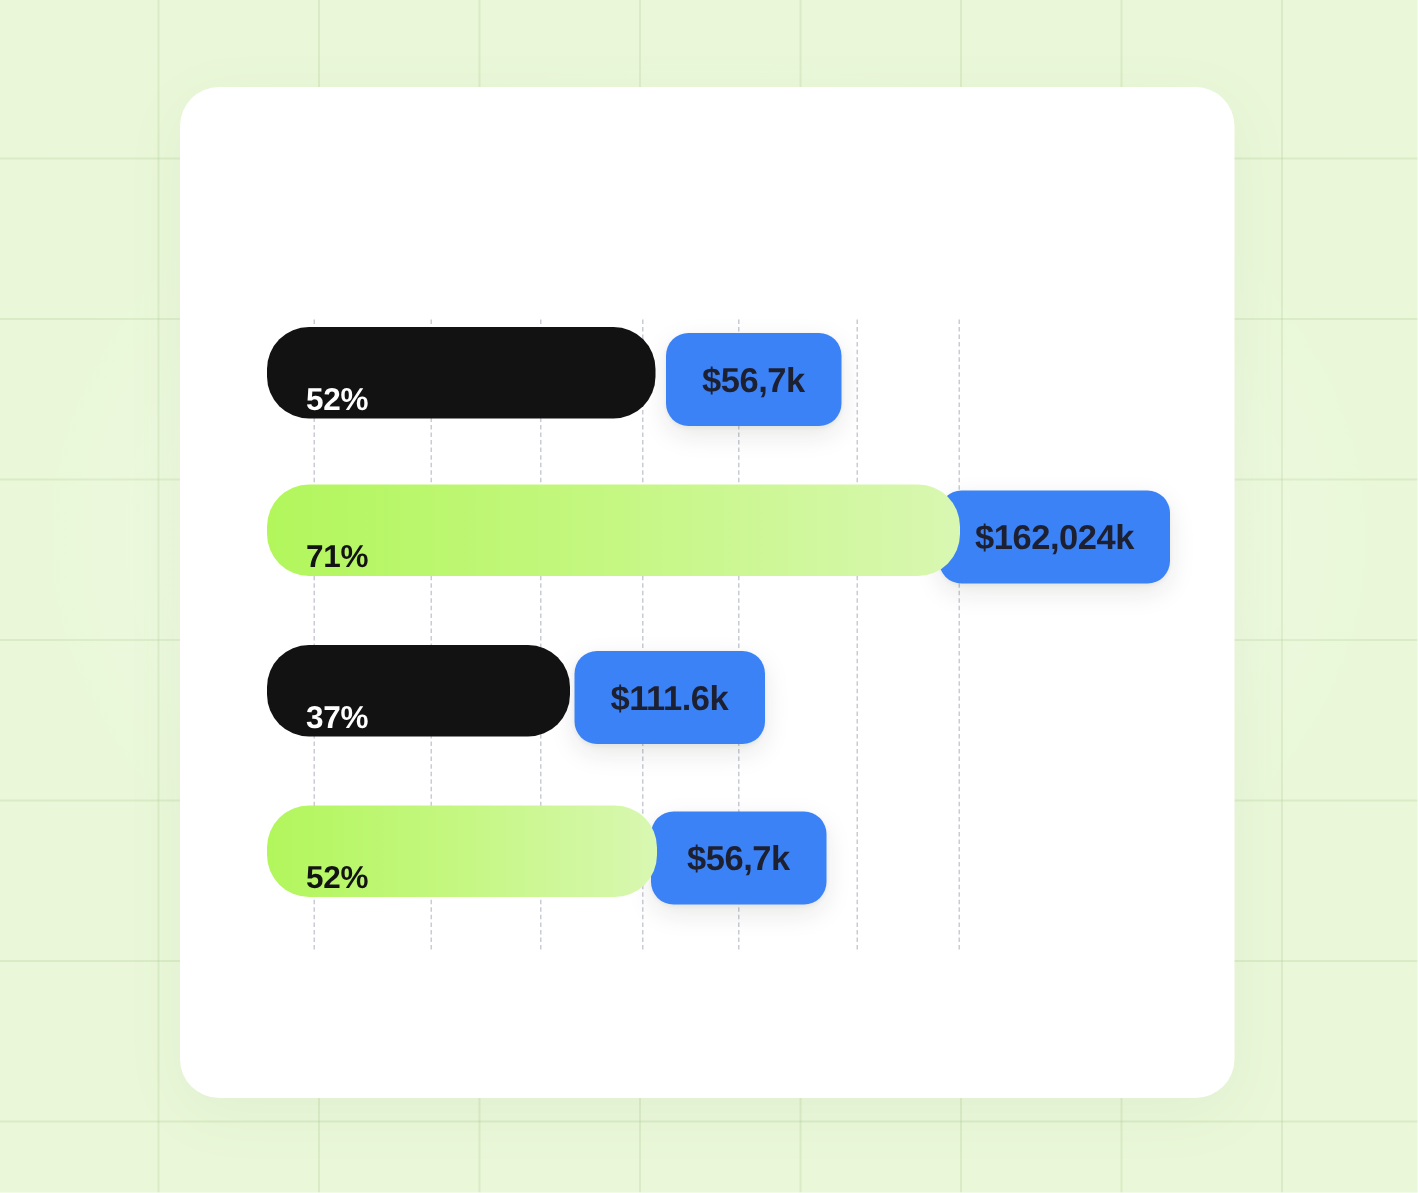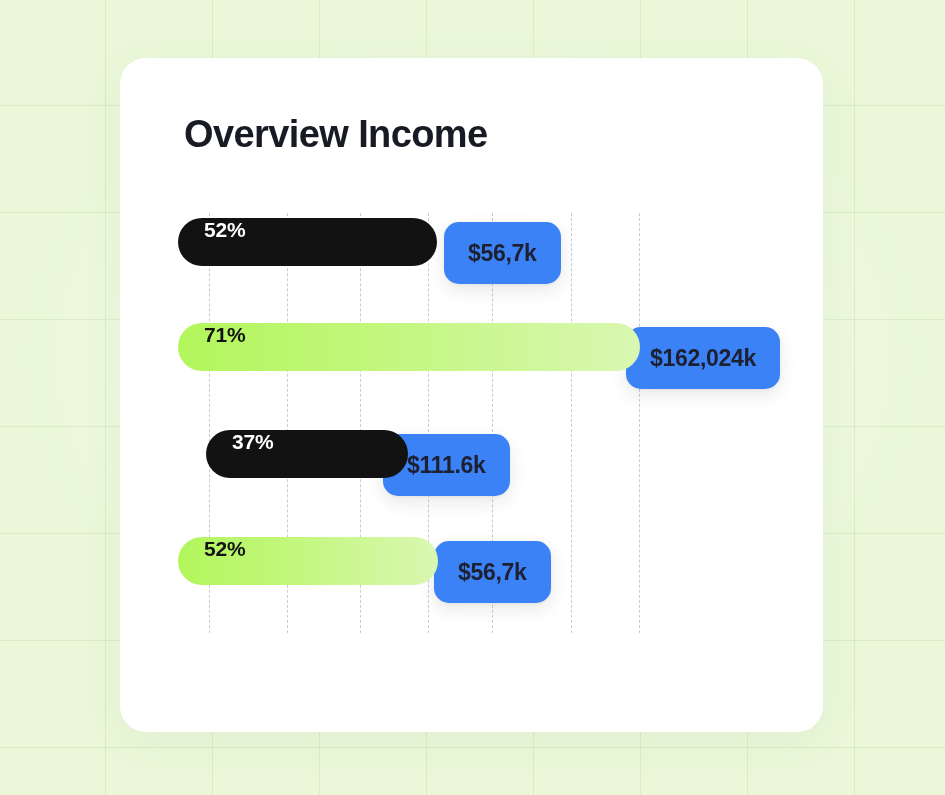--- a/index.html
+++ b/index.html
@@ -95,24 +95,24 @@
   .bar-row {
     position: absolute;
     left: 0;
     height: 66px;
     width: 100%;
   }
   .bar {
     position: absolute;
     left: 0;
     top: 0;
-    height: 48px;
+    height: 61px;
     border-radius: 28px;
     display: flex;
-    align-items: flex-start;
+    align-items: flex-end;
     z-index: 2;
   }
   .bar.dark  { background: #121212; }
   .bar.green { background: linear-gradient(90deg, #b2f65c 0%, #c3f77e 45%, #d9f7b2 100%); }
 
   .bar-pct {
     font-size: 21px;
     font-weight: 700;
     letter-spacing: -0.2px;
     padding-left: 26px;
@@ -161,21 +161,20 @@
   }
 </style>
 </head>
 <body>
 
 <div id="bg-canvas"></div>
 <div id="bg-sheen"></div>
 
 <div id="income-card">
 
-  <div id="card-title">Overview Income</div>
 
   <div id="plot-area">
 
     <div id="gridlines">
         <div class="gridline" style="left: 31px;"></div>
         <div class="gridline" style="left: 109px;"></div>
         <div class="gridline" style="left: 182px;"></div>
         <div class="gridline" style="left: 250px;"></div>
         <div class="gridline" style="left: 314px;"></div>
         <div class="gridline" style="left: 393px;"></div>
@@ -196,21 +195,21 @@
             <span class="value-text">$162,024k</span>
           </div>
           <div class="bar green" style="width: 462px;">
             <span class="bar-pct">71%</span>
           </div>
         </div>
         <div class="bar-row" style="top: 217px;">
           <div class="value-card" style="left: 205px;">
             <span class="value-text">$111.6k</span>
           </div>
-          <div class="bar dark" style="width: 202px; margin-left: 28px;">
+          <div class="bar dark" style="width: 202px;">
             <span class="bar-pct">37%</span>
           </div>
         </div>
         <div class="bar-row" style="top: 324px;">
           <div class="value-card" style="left: 256px;">
             <span class="value-text">$56,7k</span>
           </div>
           <div class="bar green" style="width: 260px;">
             <span class="bar-pct">52%</span>
           </div>

